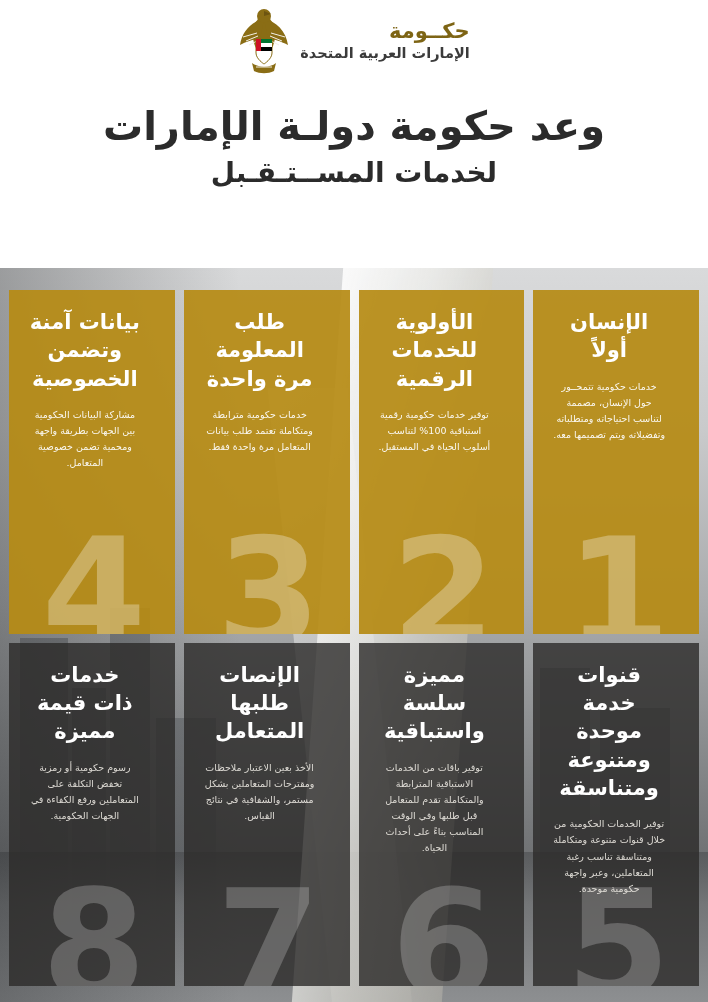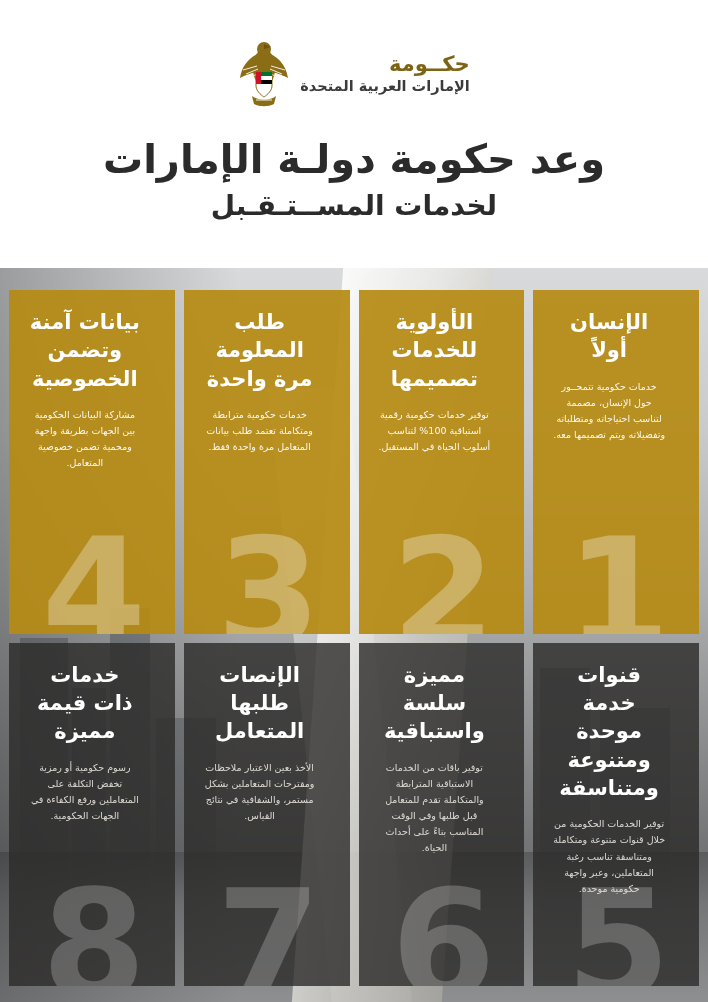--- a/index.html
+++ b/index.html
@@ -23,21 +23,21 @@
     position: relative;
     height: 268px;
     background: #ffffff;
   }
   .emblem-row {
     display: flex;
     flex-direction: row;
     align-items: center;
     justify-content: center;
     gap: 10px;
-    padding-top: 38px;
+    padding-top: 5px;
   }
   .emblem {
     width: 52px;
     height: 70px;
     position: relative;
     flex: 0 0 auto;
   }
   .emblem svg { display: block; }
   .emblem-text {
     text-align: right;
@@ -251,21 +251,21 @@
           <div>أولاً</div>
         </div>
         <div class="c-desc">خدمات حكومية تتمحــور حول الإنسان، مصممة لتناسب احتياجاته ومتطلباته وتفضيلاته ويتم تصميمها معه.</div>
         <div class="c-num">1</div>
       </div>
 
       <div class="card gold">
         <div class="c-title">
           <div>الأولوية</div>
           <div>للخدمات</div>
-          <div>تصميمها</div>
+          <div>الرقمية</div>
         </div>
         <div class="c-desc">توفير خدمات حكومية رقمية استباقية 100% لتناسب أسلوب الحياة في المستقبل.</div>
         <div class="c-num">2</div>
       </div>
 
       <div class="card gold">
         <div class="c-title">
           <div>طلب</div>
           <div>المعلومة</div>
           <div>مرة واحدة</div>

